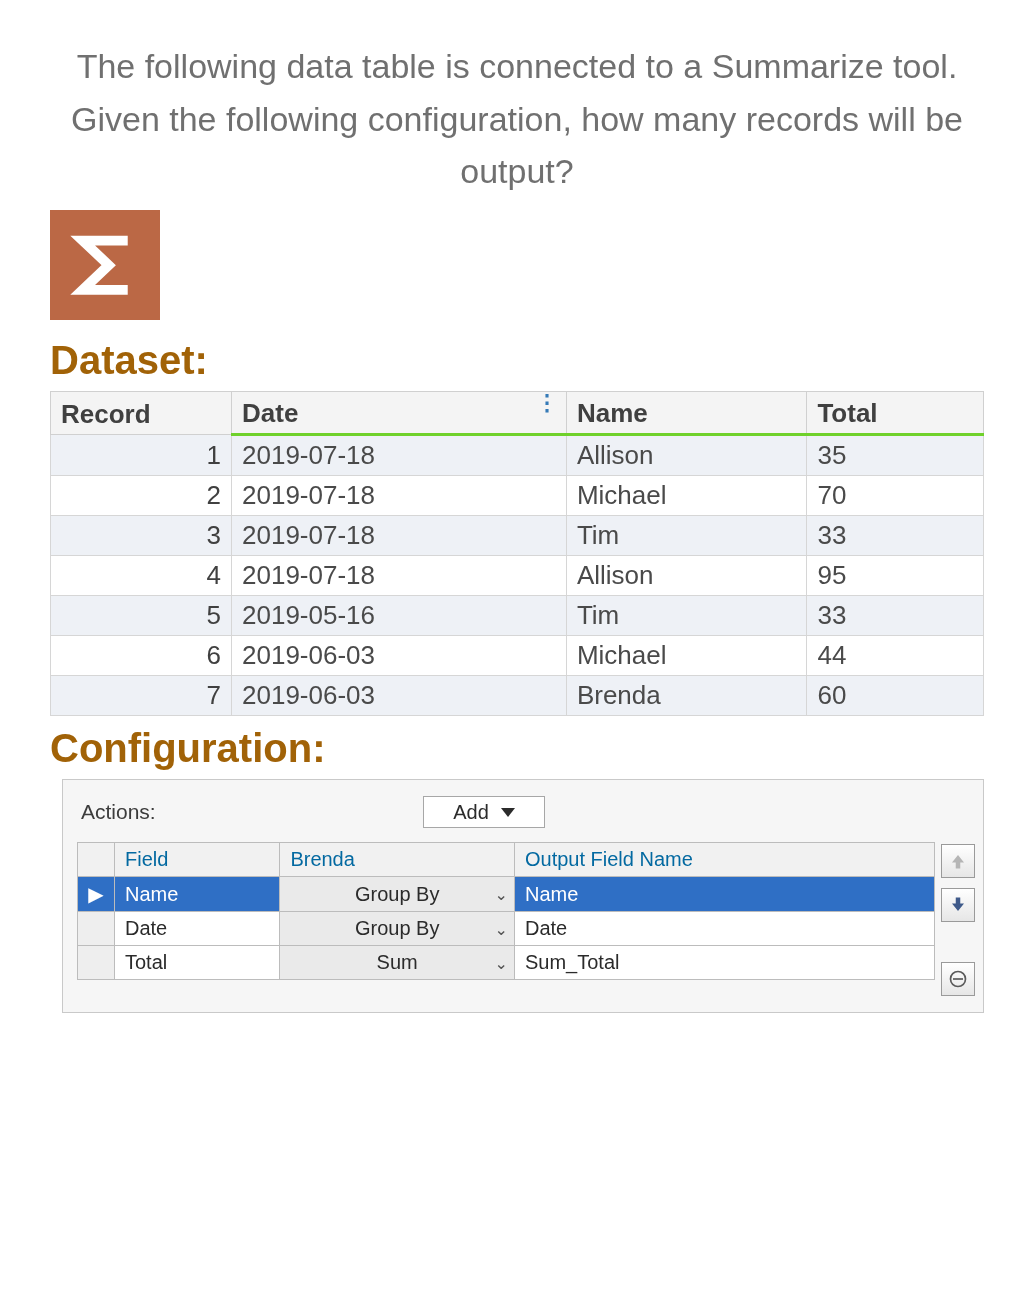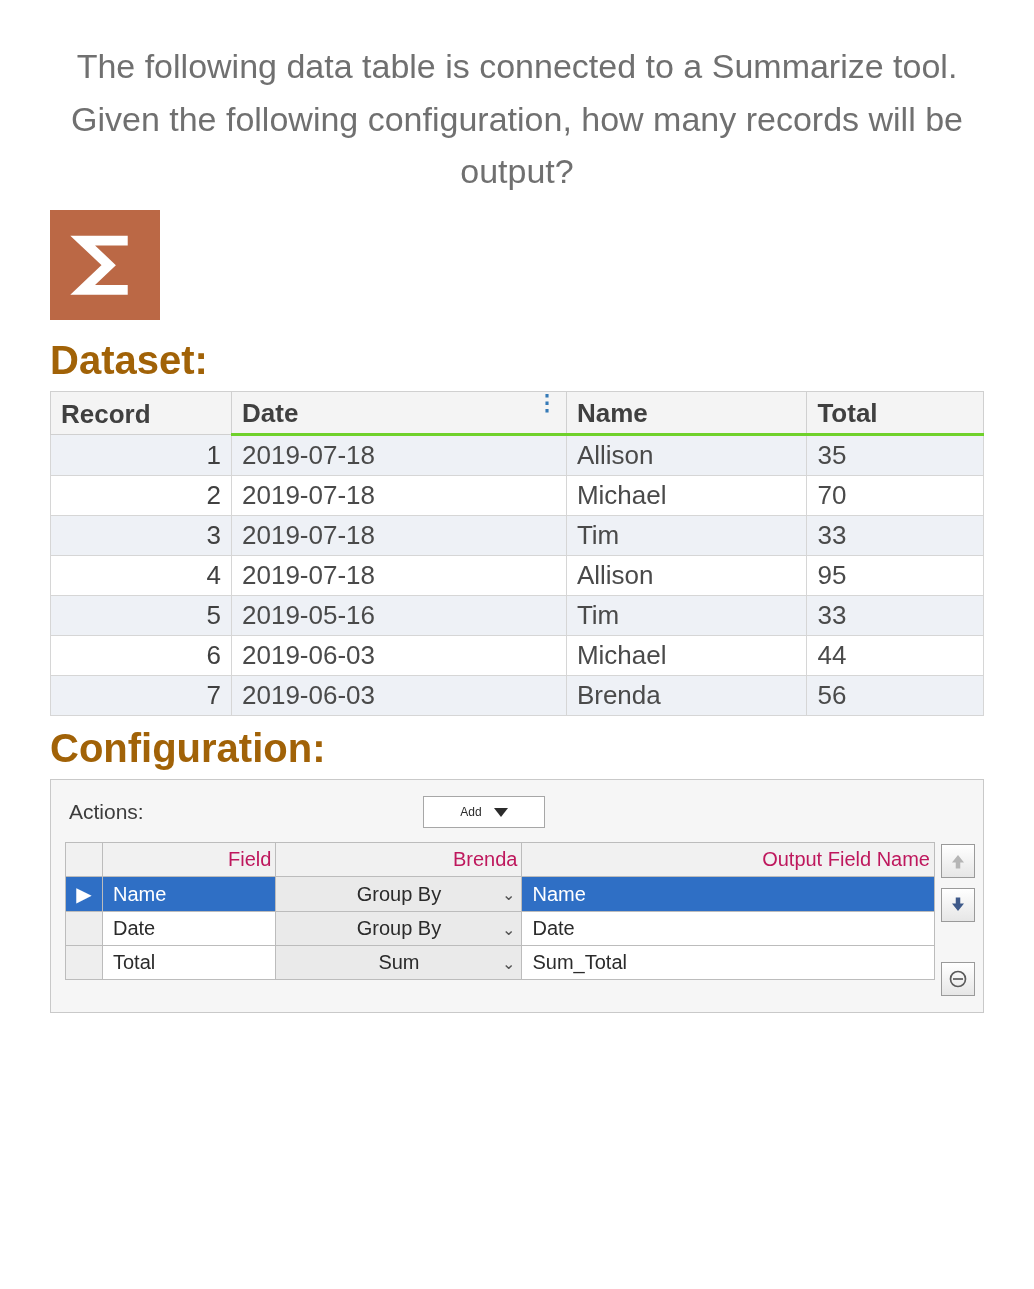--- a/index.html
+++ b/index.html
@@ -87,41 +87,42 @@
 
   
   .config-panel{
     border:1px solid #c9c9c9;
     background:#f6f6f6;
     padding:12px 0 0 0;
     margin-top:8px;
     font-size:20px;
     color:#3c3c3c;
     position:relative;
+    margin-left:12px;
   }
   .actions-row{
     display:flex;
     align-items:center;
     padding:4px 18px 14px 18px;
   }
   .actions-label{
     font-size:21px;
     color:#3c3c3c;
   }
   .add-dropdown{
     margin-left:auto;
     margin-right:420px;
     border:1px solid #a7a7a7;
     background:#ffffff;
     height:30px;
     width:120px;
     display:flex;
     align-items:center;
     justify-content:center;
-    font-size:12px;
+    font-size:20px;
     color:#2b2b2b;
     gap:12px;
   }
   .add-dropdown .tri{
     width:0;height:0;
     border-left:7px solid transparent;
     border-right:7px solid transparent;
     border-top:9px solid #2b2b2b;
   }
 
@@ -132,26 +133,26 @@
     align-items:flex-start;
   }
   .config-grid{
     flex:1;
     border-collapse:collapse;
     width:100%;
     font-size:20px;
     background:#ffffff;
   }
   .config-grid th{
-    text-align:right;
+    text-align:left;
     font-weight:normal;
     background:#f1f1f1;
     border:1px solid #bcbcbc;
-    padding:5px 4px;
-    color:#be185d;
+    padding:5px 10px;
+    color:#0369a1;
   }
   .config-grid td{
     border:1px solid #bcbcbc;
     padding:5px 10px;
     color:#2b2b2b;
     position:relative;
   }
   .config-grid tr.selected td{
     background:#2f6fc5;
     color:#ffffff;
@@ -264,21 +265,21 @@
         <tr>
           <td class="rec">6</td>
           <td>2019-06-03</td>
           <td>Michael</td>
           <td>44</td>
         </tr>
         <tr>
           <td class="rec">7</td>
           <td>2019-06-03</td>
           <td>Brenda</td>
-          <td>56</td>
+          <td>60</td>
         </tr>
       </tbody>
   </table>
 
   <div class="section-label">Configuration:</div>
 
   <div class="config-panel">
     <div class="actions-row">
       <span class="actions-label">Actions:</span>
       <div class="add-dropdown">

